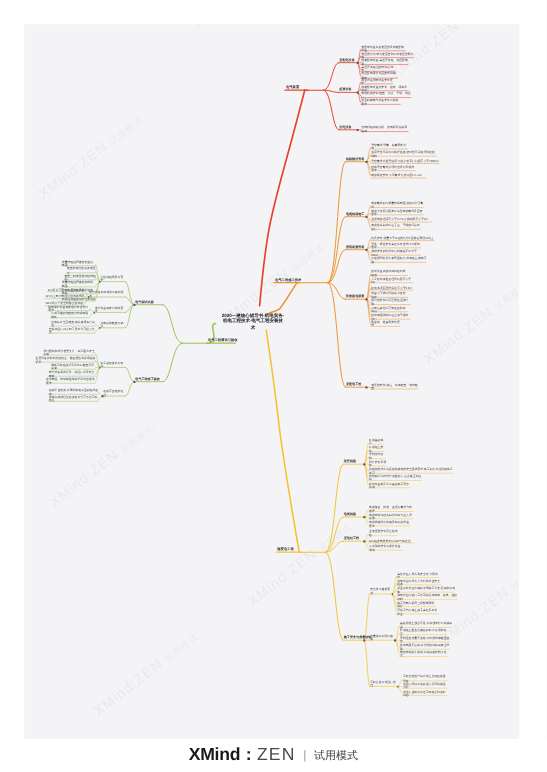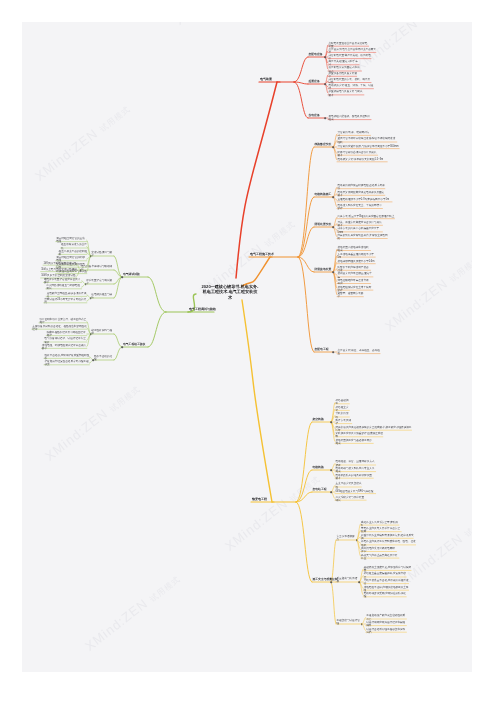--- a/index.html
+++ b/index.html
@@ -441,14 +441,23 @@
         <div class="node w" style="left: 341.684px; top: 573.2px; width: 43.056px;">电缆终端进水受潮,应做好密封防水处理</div>
         <div class="node w" style="left: 314.5px; top: 599.8px; width: 25.76px;">工程交接与试运行管理</div>
         <div class="dot" style="left: 339.76px; top: 602px;"></div>
         <div class="node w" style="left: 344.26px; top: 595.4px; width: 40.664px;">工程启动投产前应成立启动验收委员会</div>
         <div class="node w" style="left: 344.26px; top: 602px; width: 40.664px;">试运行期间应做好运行记录和缺陷消除</div>
         <div class="node w" style="left: 344.26px; top: 608.6px; width: 40.664px;">试运行合格后办理工程移交和资料归档</div>
       </div>
 
   </div>
 
+  <div id="footer">
+    <div class="brand">
+      <span class="b1">XMind</span>
+        <span class="b1">:</span>
+        <span class="b2">ZEN</span>
+      <span class="bsep">|</span>
+      <span class="b3">试用模式</span>
+    </div>
+  </div>
 
 </div>
 
 </body></html>

